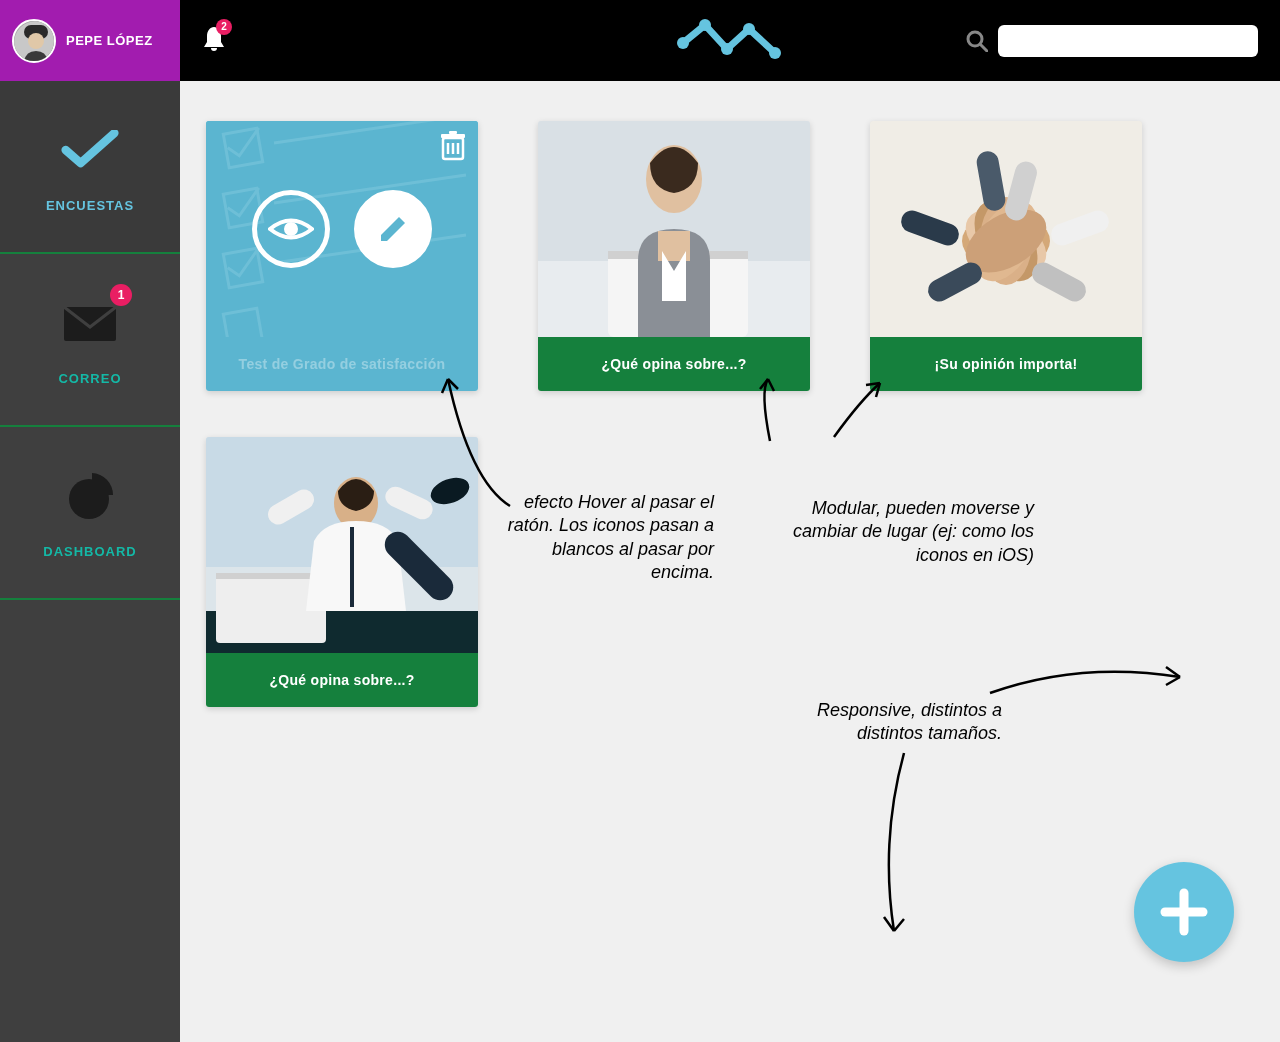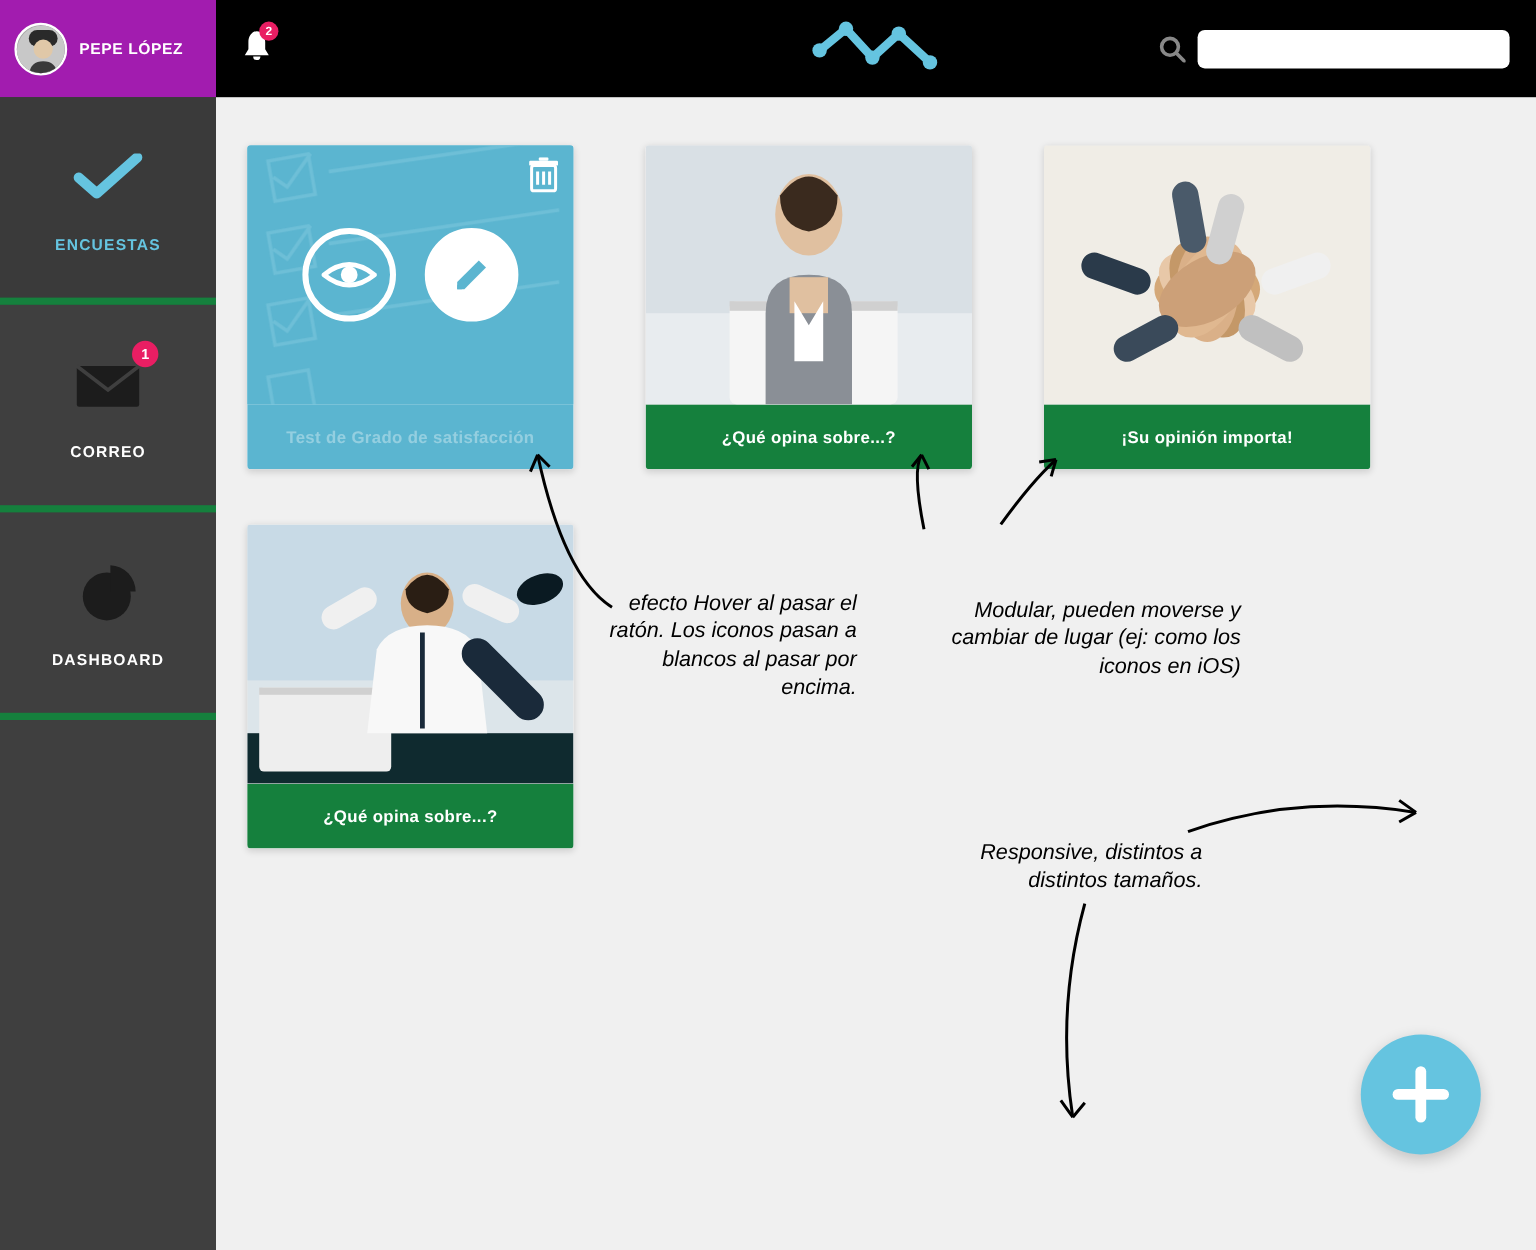--- a/index.html
+++ b/index.html
@@ -45,38 +45,38 @@
   font-size: 13px;
   letter-spacing: 0.5px;
   margin-left: 10px;
 }
 .nav-item {
   height: 173px;
   display: flex;
   flex-direction: column;
   align-items: center;
   justify-content: center;
-  border-bottom: 6px solid #15803d;
+  border-bottom: 2px solid #15803d;
   cursor: pointer;
   position: relative;
 }
 .nav-item.active {
   background: #3a3a3a;
 }
 .nav-item.active .nav-label { color: #65c4e0; }
 .nav-icon {
   width: 60px;
   height: 60px;
   margin-bottom: 18px;
   display: flex;
   align-items: center;
   justify-content: center;
 }
 .nav-label {
-  color: #ffffff;
+  color: #14b8a6;
   font-size: 13px;
   font-weight: 600;
   letter-spacing: 1px;
 }
 .badge {
   position: absolute;
   background: #e91e63;
   color: #fff;
   font-size: 12px;
   font-weight: 700;

